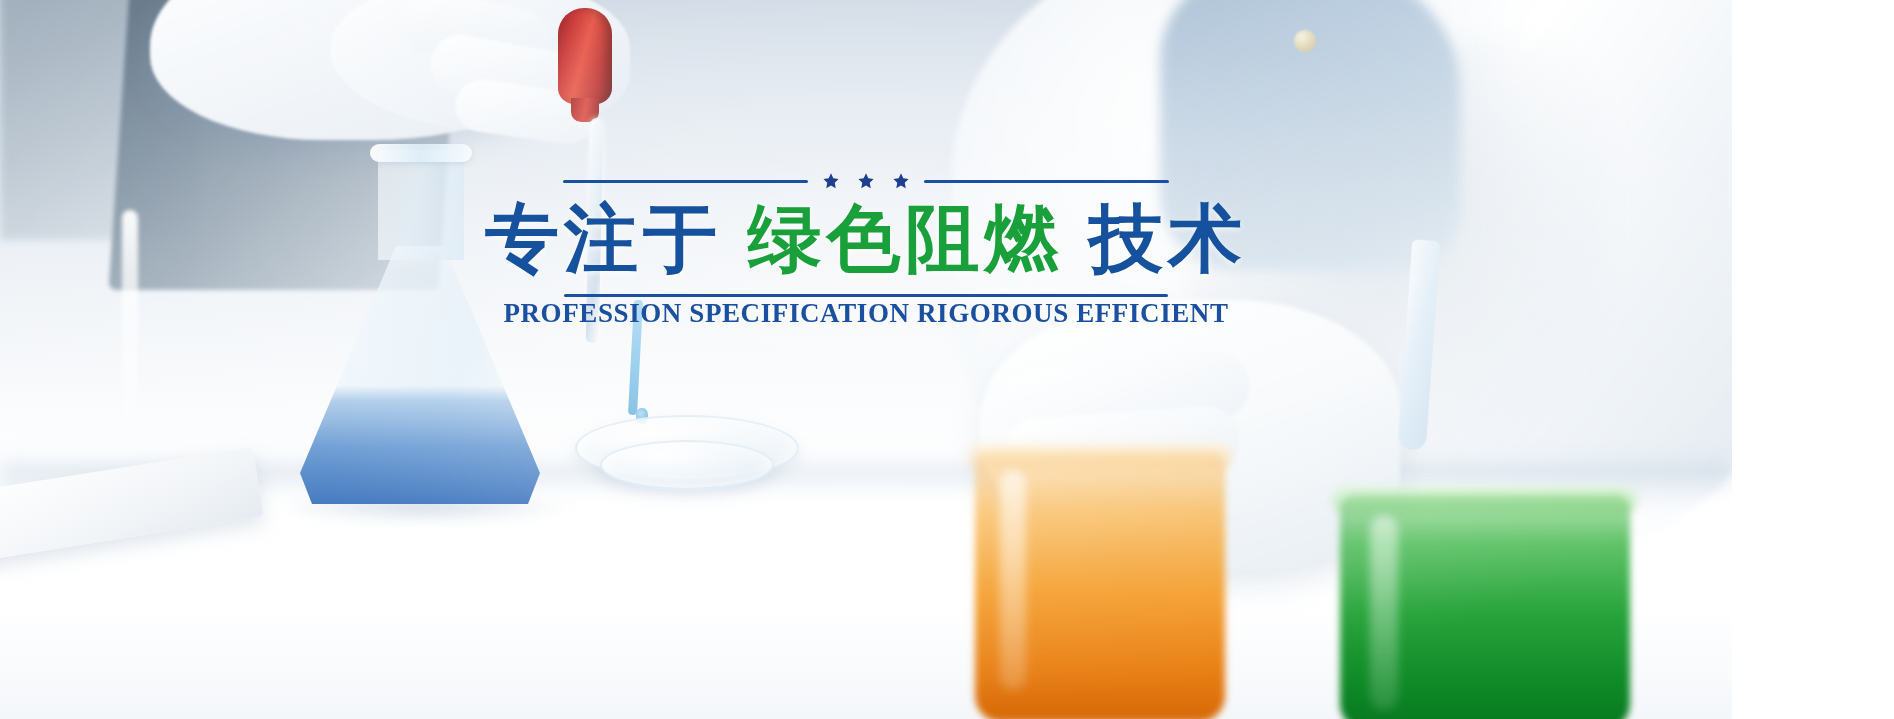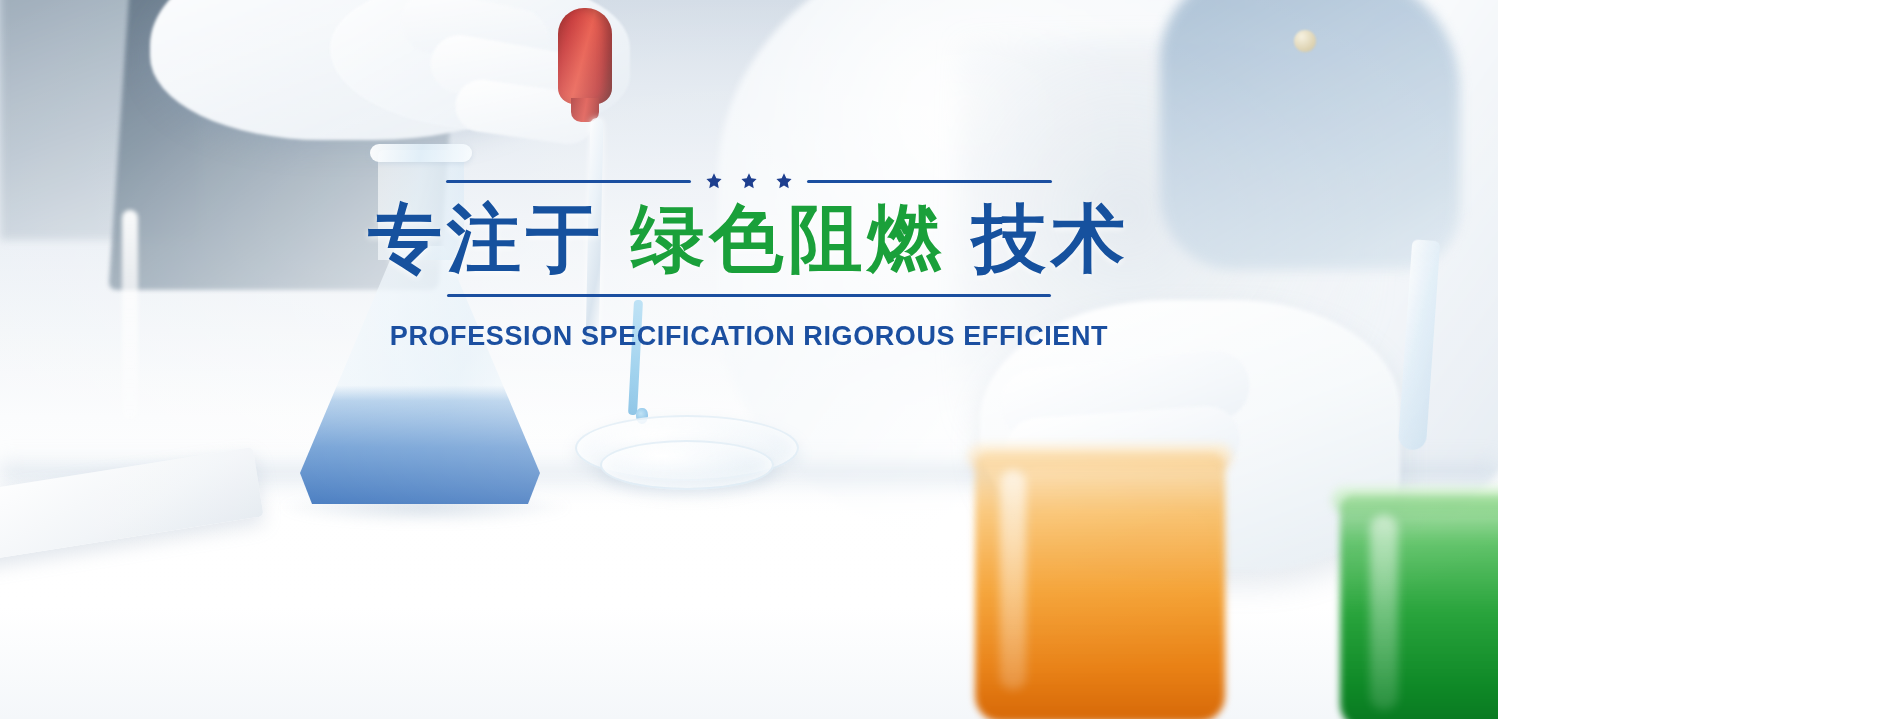--- a/index.html
+++ b/index.html
@@ -6,21 +6,21 @@
     margin: 0;
     padding: 0;
     background: #ffffff;
   }
   body {
     font-family: "Liberation Sans", "DejaVu Sans", sans-serif;
   }
 
   .banner {
     position: relative;
-    width: 1498px;
+    width: 1732px;
     height: 719px;
     overflow: hidden;
     background: #eef3f8;
   }
 
   
   .photo {
     position: absolute;
     inset: 0;
     overflow: hidden;
@@ -425,26 +425,27 @@
   .underline {
     width: 604px;
     height: 3px;
     background: #1b4fa0;
     margin-top: 18px;
     border-radius: 2px;
   }
 
   
   .subtitle-en {
-    margin-top: 24px;
+    margin-top: 1px;
     font-size: 27px;
     font-weight: 700;
     letter-spacing: 0.6px;
     color: #1b4fa0;
     white-space: nowrap;
+    font-family: Liberation Serif, serif;
   }
 
   
   .desc-cn {
     margin-top: 40px;
     font-size: 31px;
     font-weight: 600;
     letter-spacing: 1.5px;
     color: #1b4593;
     white-space: nowrap;

